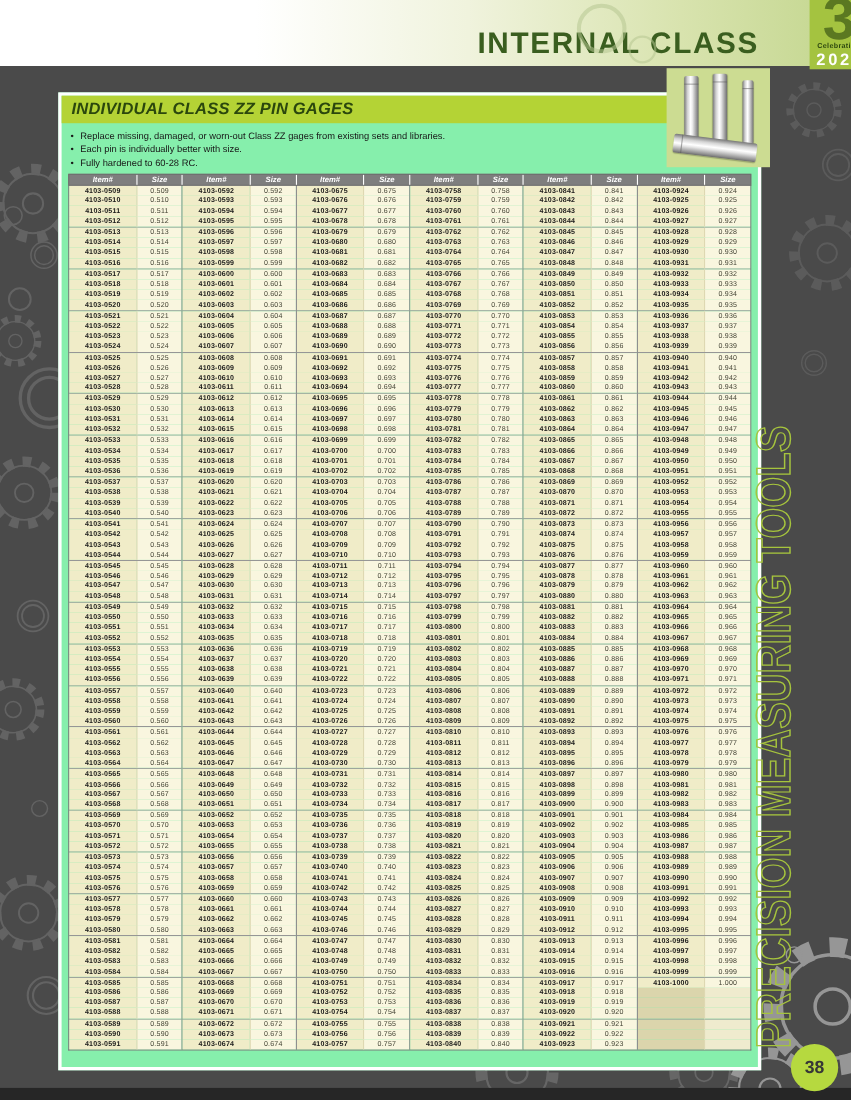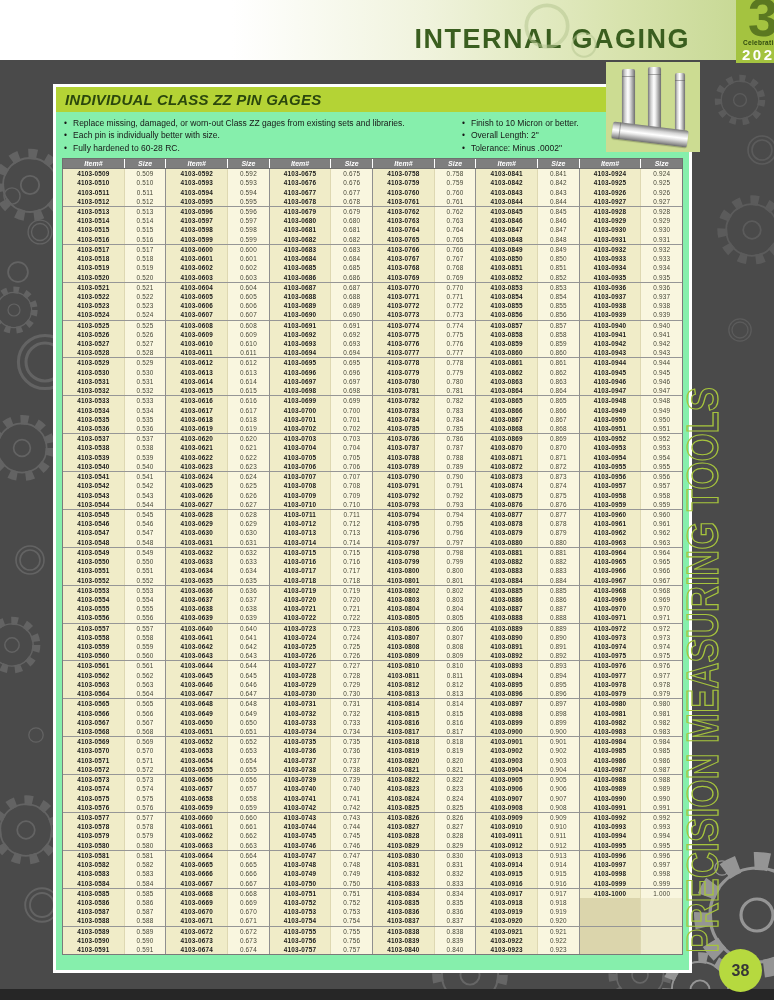--- a/index.html
+++ b/index.html
@@ -57,21 +57,21 @@
   .page-circle{position:absolute;left:719px;top:949px;width:43px;height:43px;border-radius:50%;background:#b6d93f;z-index:4;
     display:flex;align-items:center;justify-content:center;font-size:16px;font-weight:bold;color:#373737;}
   .bottom-strip{position:absolute;left:0;bottom:0;width:774px;height:11px;background:#262626;z-index:3;}
 </style>
 </head>
 <body>
 
 <div class="page">
 
   <div class="banner">
-    <div class="banner-title">INTERNAL GAGING</div>
+    <div class="banner-title">INTERNAL CLASS</div>
   </div>
 
   <svg class="decor" width="774" height="1000" viewBox="0 0 774 1000">
     <defs>
       <g id="gear" fill="none">
         <circle r="27" stroke-width="9" stroke-dasharray="7.5 8.2"></circle>
         <circle r="23.5" stroke-width="1.6"></circle>
         <circle r="8" stroke-width="1.6"></circle>
       </g>
       <g id="ring" fill="none">
@@ -138,25 +138,20 @@
   <div class="panel">
     <div class="title-bar">
       <h2>INDIVIDUAL CLASS ZZ PIN GAGES</h2>
     </div>
     <div class="bullets">
       <ul class="bullets-left">
         <li>Replace missing, damaged, or worn-out Class ZZ gages from existing sets and libraries.</li>
         <li>Each pin is individually better with size.</li>
         <li>Fully hardened to 60-28 RC.</li>
       </ul>
-      <ul class="bullets-right">
-        <li>Finish to 10 Micron or better.</li>
-        <li>Overall Length: 2"</li>
-        <li>Tolerance: Minus .0002"</li>
-      </ul>
     </div>
     <div class="tablewrap">
       <div class="thead">
           <div class="th-pair">
             <span class="th-item">Item#</span>
             <span class="th-size">Size</span>
           </div>
           <div class="th-pair">
             <span class="th-item">Item#</span>
             <span class="th-size">Size</span>

